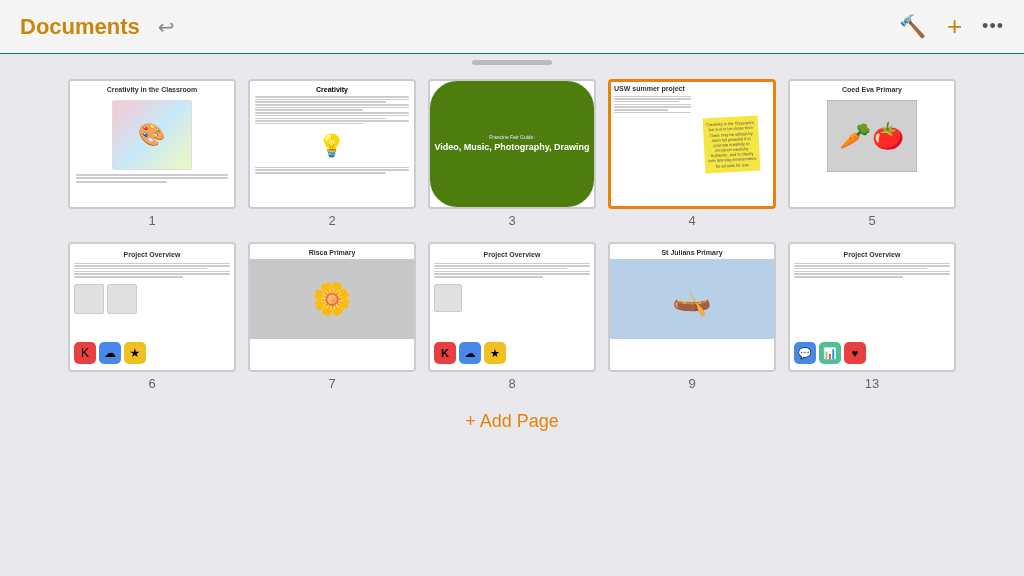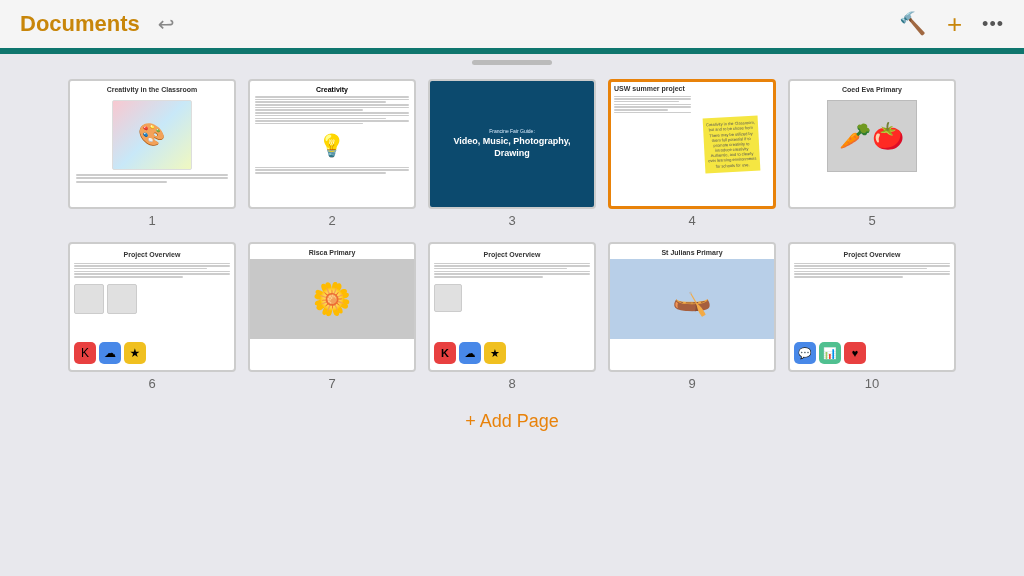--- a/index.html
+++ b/index.html
@@ -11,21 +11,21 @@
       overflow: hidden;
     }
 
     
     .header {
       display: flex;
       align-items: center;
       justify-content: space-between;
       padding: 10px 20px;
       background: #f5f5f5;
-      border-bottom: 6px solid #0f766e;
+      border-bottom: 1px solid #0f766e;
       height: 54px;
     }
     .header-left {
       display: flex;
       align-items: center;
       gap: 18px;
     }
     .header-title {
       font-size: 22px;
       font-weight: 600;
@@ -163,26 +163,26 @@
     .tiny-lines { width: 100%; }
     .tl { height: 1.5px; background: #ccc; margin: 1.2px 0; border-radius: 1px; }
     .tl.short { width: 70%; }
     .tl.medium { width: 85%; }
     .tl.full { width: 100%; }
 
     
     .page3-inner {
       width: 100%;
       height: 100%;
-      background: #0c4a6e;
-      display: flex;
-      flex-direction: column;
-      align-items: center;
-      justify-content: center;
-      padding: 6px;
+      background: #4d7c0f;
+      display: flex;
+      flex-direction: column;
+      align-items: center;
+      justify-content: center;
+      border-radius: 27px;
     }
     .page3-subtitle { font-size: 5px; color: #def; margin-bottom: 2px; }
     .page3-title { font-size: 9px; font-weight: 700; color: white; text-align: center; line-height: 1.3; }
 
     
     .page4-inner {
       width: 100%;
       height: 100%;
       display: flex;
       gap: 2px;
@@ -490,21 +490,21 @@
               <div class="tl short"></div>
           </div>
           <div style="height:38px;"></div>
           <div class="page10-bottom">
             <div class="app-icon" style="background:#4888e8; font-size:11px;">💬</div>
             <div class="app-icon" style="background:#50c090; font-size:11px;">📊</div>
             <div class="app-icon" style="background:#e84040; font-size:11px;">♥</div>
           </div>
         </div>
       </div>
-      <span class="thumb-number">10</span>
+      <span class="thumb-number">13</span>
     </div>
 
   </div>
 </div>
 
 <div class="add-page-bar">
   <button class="add-page-btn">+ Add Page</button>
 </div>
 
 </body></html>

